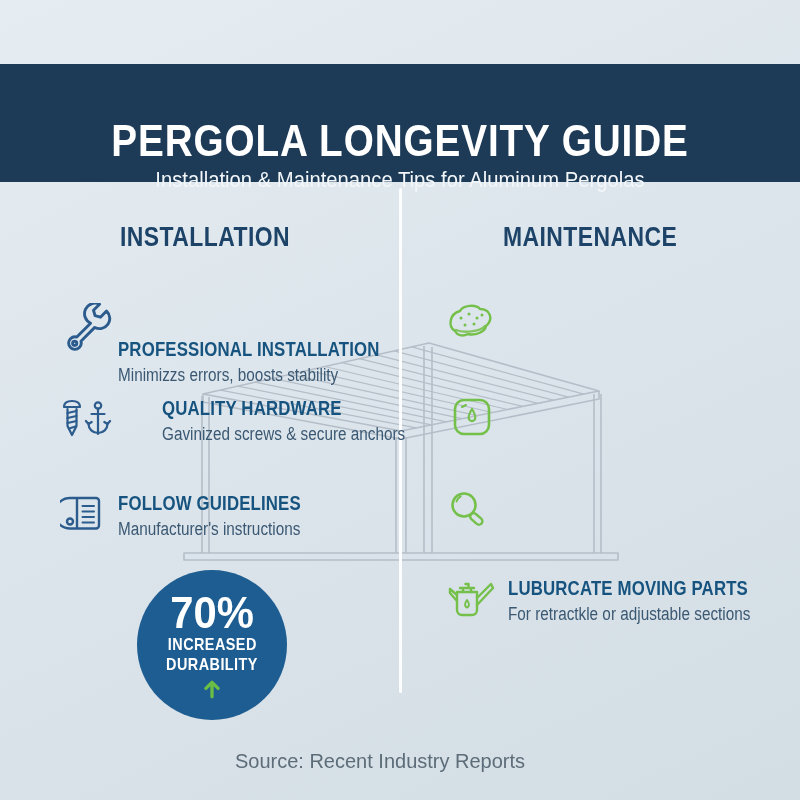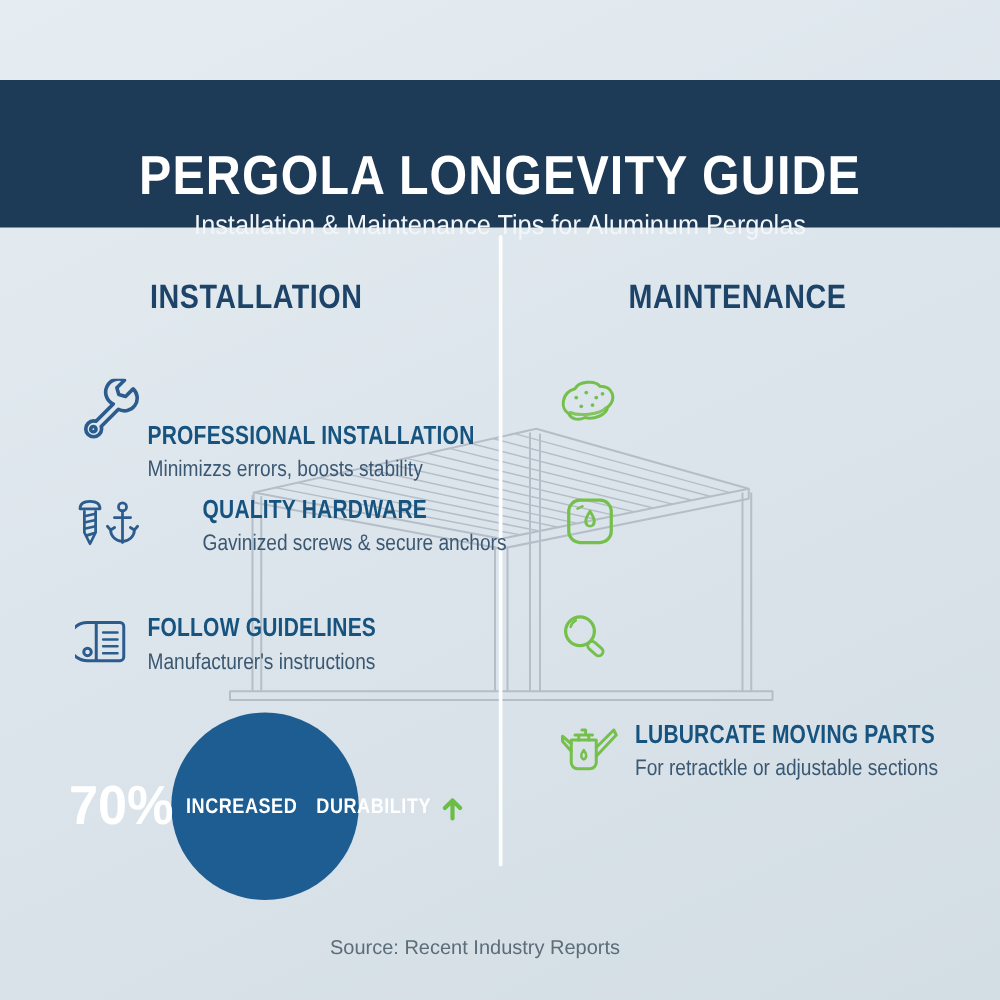--- a/index.html
+++ b/index.html
@@ -21,26 +21,26 @@
   .pergola{position:absolute;left:0;top:0;width:800px;height:800px;pointer-events:none;}
   
   .item{position:absolute;}
   .icon-box{position:absolute;display:flex;align-items:center;justify-content:center;}
   .item-title{color:#16537f;font-size:21px;font-weight:bold;letter-spacing:.2px;white-space:nowrap;
     transform:scaleX(.8);transform-origin:left top;}
   .item-sub{color:#3b5873;font-size:18px;white-space:nowrap;margin-top:4px;
     transform:scaleX(.85);transform-origin:left top;}
   
   .badge{position:absolute;left:137px;top:570px;width:150px;height:150px;border-radius:50%;
-    background:#1e5d91;display:flex;align-items:center;justify-content:center;}
+    background:#1e5d91;display:flex;flex-direction:column;align-items:center;justify-content:center;}
   .badge-value{color:#ffffff;font-size:44px;font-weight:bold;line-height:44px;transform:scaleX(.95);}
   .badge-line{color:#ffffff;font-size:17px;font-weight:bold;letter-spacing:.5px;line-height:20px;transform:scaleX(.85);}
   .badge-arrow{margin-top:4px;line-height:0;}
   
-  .footer{position:absolute;left:0;top:750px;width:760px;text-align:center;color:#5c6c78;font-size:16px;}
+  .footer{position:absolute;left:0;top:750px;width:760px;text-align:center;color:#5c6c78;font-size:20px;}
 </style>
 </head>
 <body>
 
 <div class="canvas">
 
   <svg class="pergola" viewBox="0 0 800 800">
     <g fill="none" stroke="#b5bec8" stroke-width="1.6" stroke-linejoin="round">
       <path d="M203 394 L429 343 L599 391 L401 431 Z"></path>
       <path d="M203 394 L203 402 L401 439 L401 431 M401 439 L599 399 L599 391"></path>

